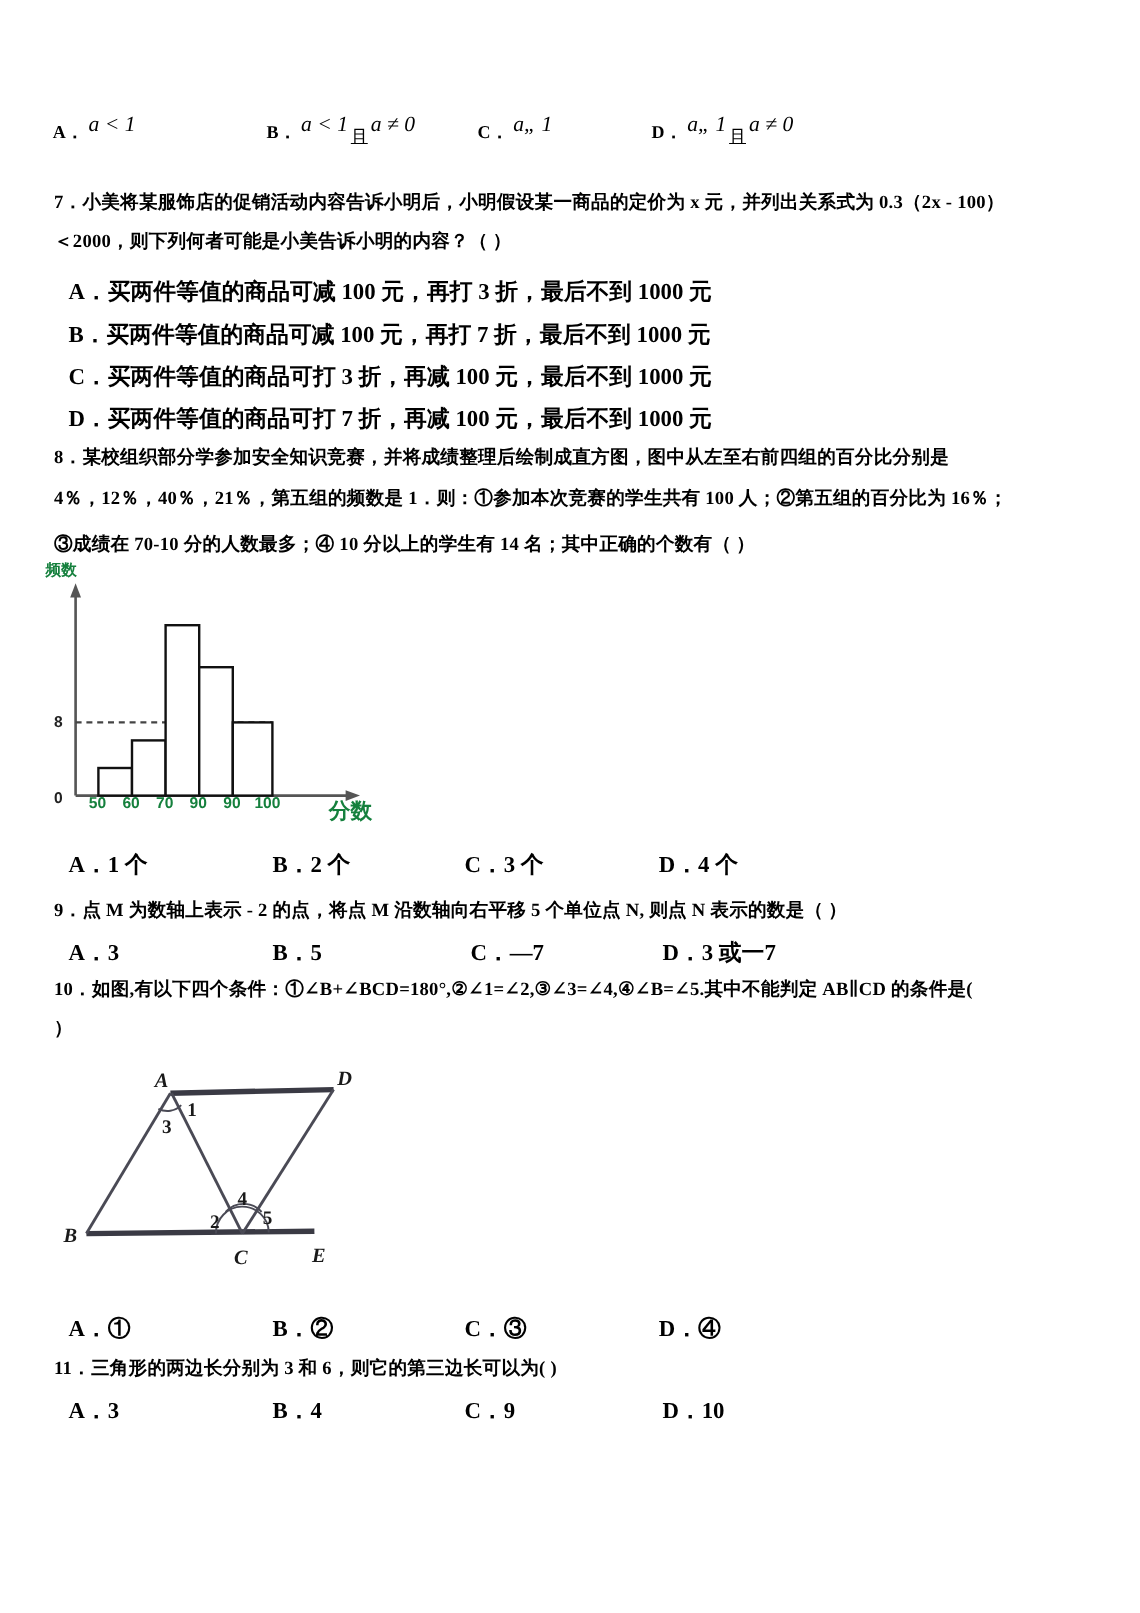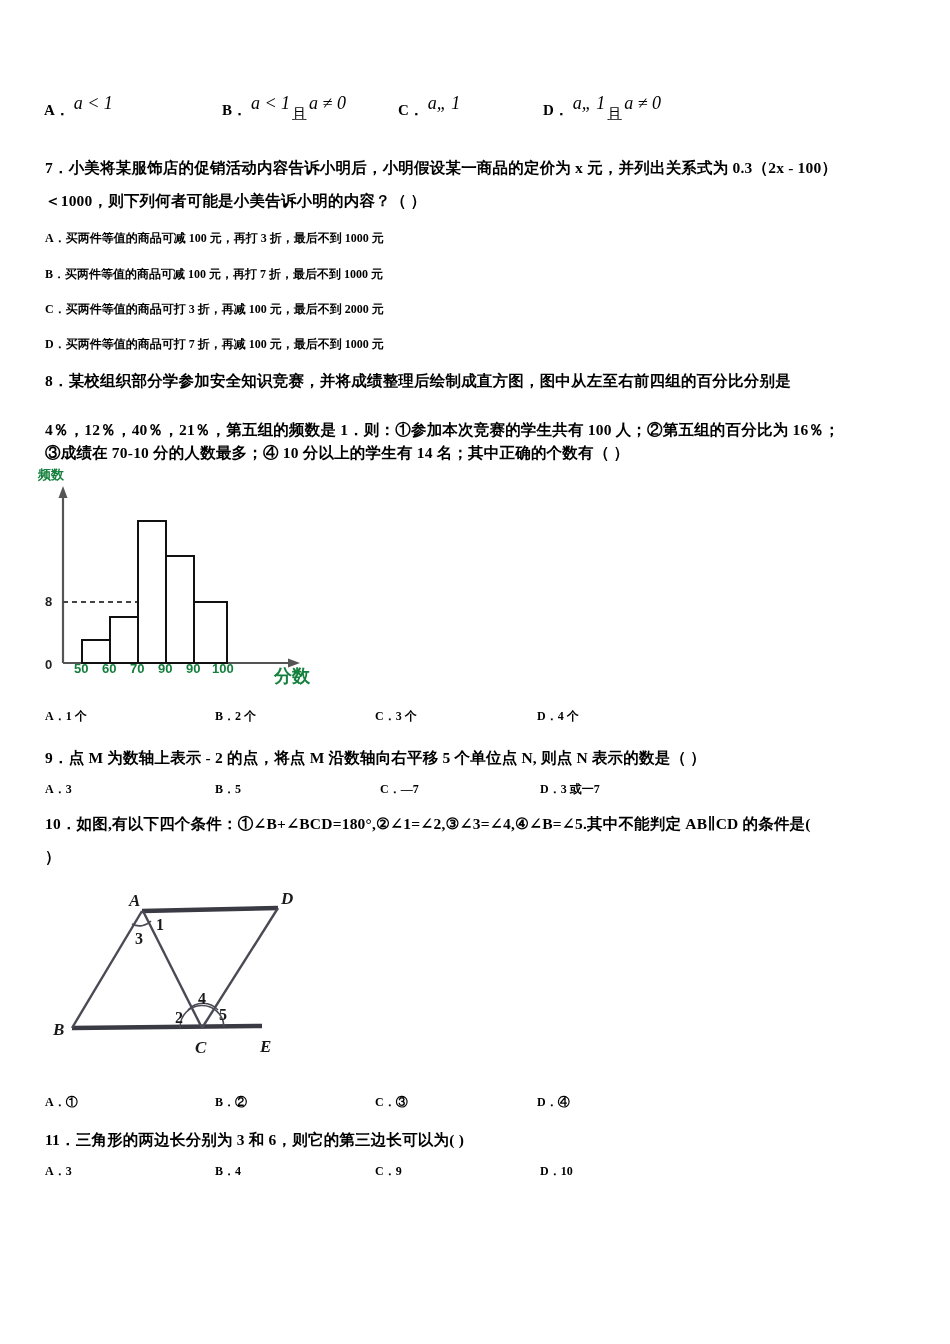--- a/index.html
+++ b/index.html
@@ -26,22 +26,23 @@
   .abs { position: absolute; }
   .q-text {
     font-weight: bold;
     font-size: 15.5px;
     letter-spacing: 0.2px;
     white-space: nowrap;
   }
   .opt {
     position: absolute;
     font-weight: bold;
-    font-size: 12px;
+    font-size: 19px;
     white-space: nowrap;
+    margin-left: 12px;
   }
   .opt-label { font-weight: bold; }
 
   
   .mathrow { position: absolute; left: 0; top: 93px; width: 950px; height: 46px; }
   .mathopt { position: absolute; font-size: 15.5px; font-weight: bold; }
   .mathopt .lab { font-weight: bold; font-size: 15px; }
   .mexp {
     font-family: "Liberation Serif", "DejaVu Serif", serif;
     font-style: italic;
@@ -106,37 +107,37 @@
       <span class="mexp">a„ 1</span>
     </div>
 
     <div class="mathopt" style="left:543px; top:6px;">
       <span class="lab">D．</span>
       <span class="mexp">a„ 1</span><span class="conj">且</span><span class="mexp">a ≠ 0</span>
     </div>
   </div>
 
   <div class="q-text abs" style="left:45px; top:158px;">7．小美将某服饰店的促销活动内容告诉小明后，小明假设某一商品的定价为 x 元，并列出关系式为 0.3（2x - 100）</div>
-  <div class="q-text abs" style="left:45px; top:191px;">＜1000，则下列何者可能是小美告诉小明的内容？（      ）</div>
+  <div class="q-text abs" style="left:45px; top:191px;">＜2000，则下列何者可能是小美告诉小明的内容？（      ）</div>
 
   <div class="opt" style="left:45px; top:230px;">
     <span class="opt-label">A．</span><span>买两件等值的商品可减 100 元，再打 3 折，最后不到 1000 元</span>
   </div>
   <div class="opt" style="left:45px; top:266px;">
     <span class="opt-label">B．</span><span>买两件等值的商品可减 100 元，再打 7 折，最后不到 1000 元</span>
   </div>
   <div class="opt" style="left:45px; top:301px;">
-    <span class="opt-label">C．</span><span>买两件等值的商品可打 3 折，再减 100 元，最后不到 2000 元</span>
+    <span class="opt-label">C．</span><span>买两件等值的商品可打 3 折，再减 100 元，最后不到 1000 元</span>
   </div>
   <div class="opt" style="left:45px; top:336px;">
     <span class="opt-label">D．</span><span>买两件等值的商品可打 7 折，再减 100 元，最后不到 1000 元</span>
   </div>
 
   <div class="q-text abs" style="left:45px; top:371px;">8．某校组织部分学参加安全知识竞赛，并将成绩整理后绘制成直方图，图中从左至右前四组的百分比分别是</div>
-  <div class="q-text abs" style="left:45px; top:420px;">4％，12％，40％，21％，第五组的频数是 1．则：①参加本次竞赛的学生共有 100 人；②第五组的百分比为 16％；</div>
+  <div class="q-text abs" style="left:45px; top:405px;">4％，12％，40％，21％，第五组的频数是 1．则：①参加本次竞赛的学生共有 100 人；②第五组的百分比为 16％；</div>
   <div class="q-text abs" style="left:45px; top:443px;">③成绩在 70-10 分的人数最多；④ 10 分以上的学生有 14 名；其中正确的个数有（   ）</div>
 
   <div id="histogram">
     <svg width="330" height="220" viewBox="0 0 330 220">
 
       <line x1="33" y1="195" x2="33" y2="26" stroke="#555" stroke-width="2.2"></line>
       <polygon points="33,18 28.5,30 37.5,30" fill="#555"></polygon>
 
       <line x1="33" y1="195" x2="262" y2="195" stroke="#555" stroke-width="2.2"></line>
       <polygon points="270,195 258,190.5 258,199.5" fill="#555"></polygon>

